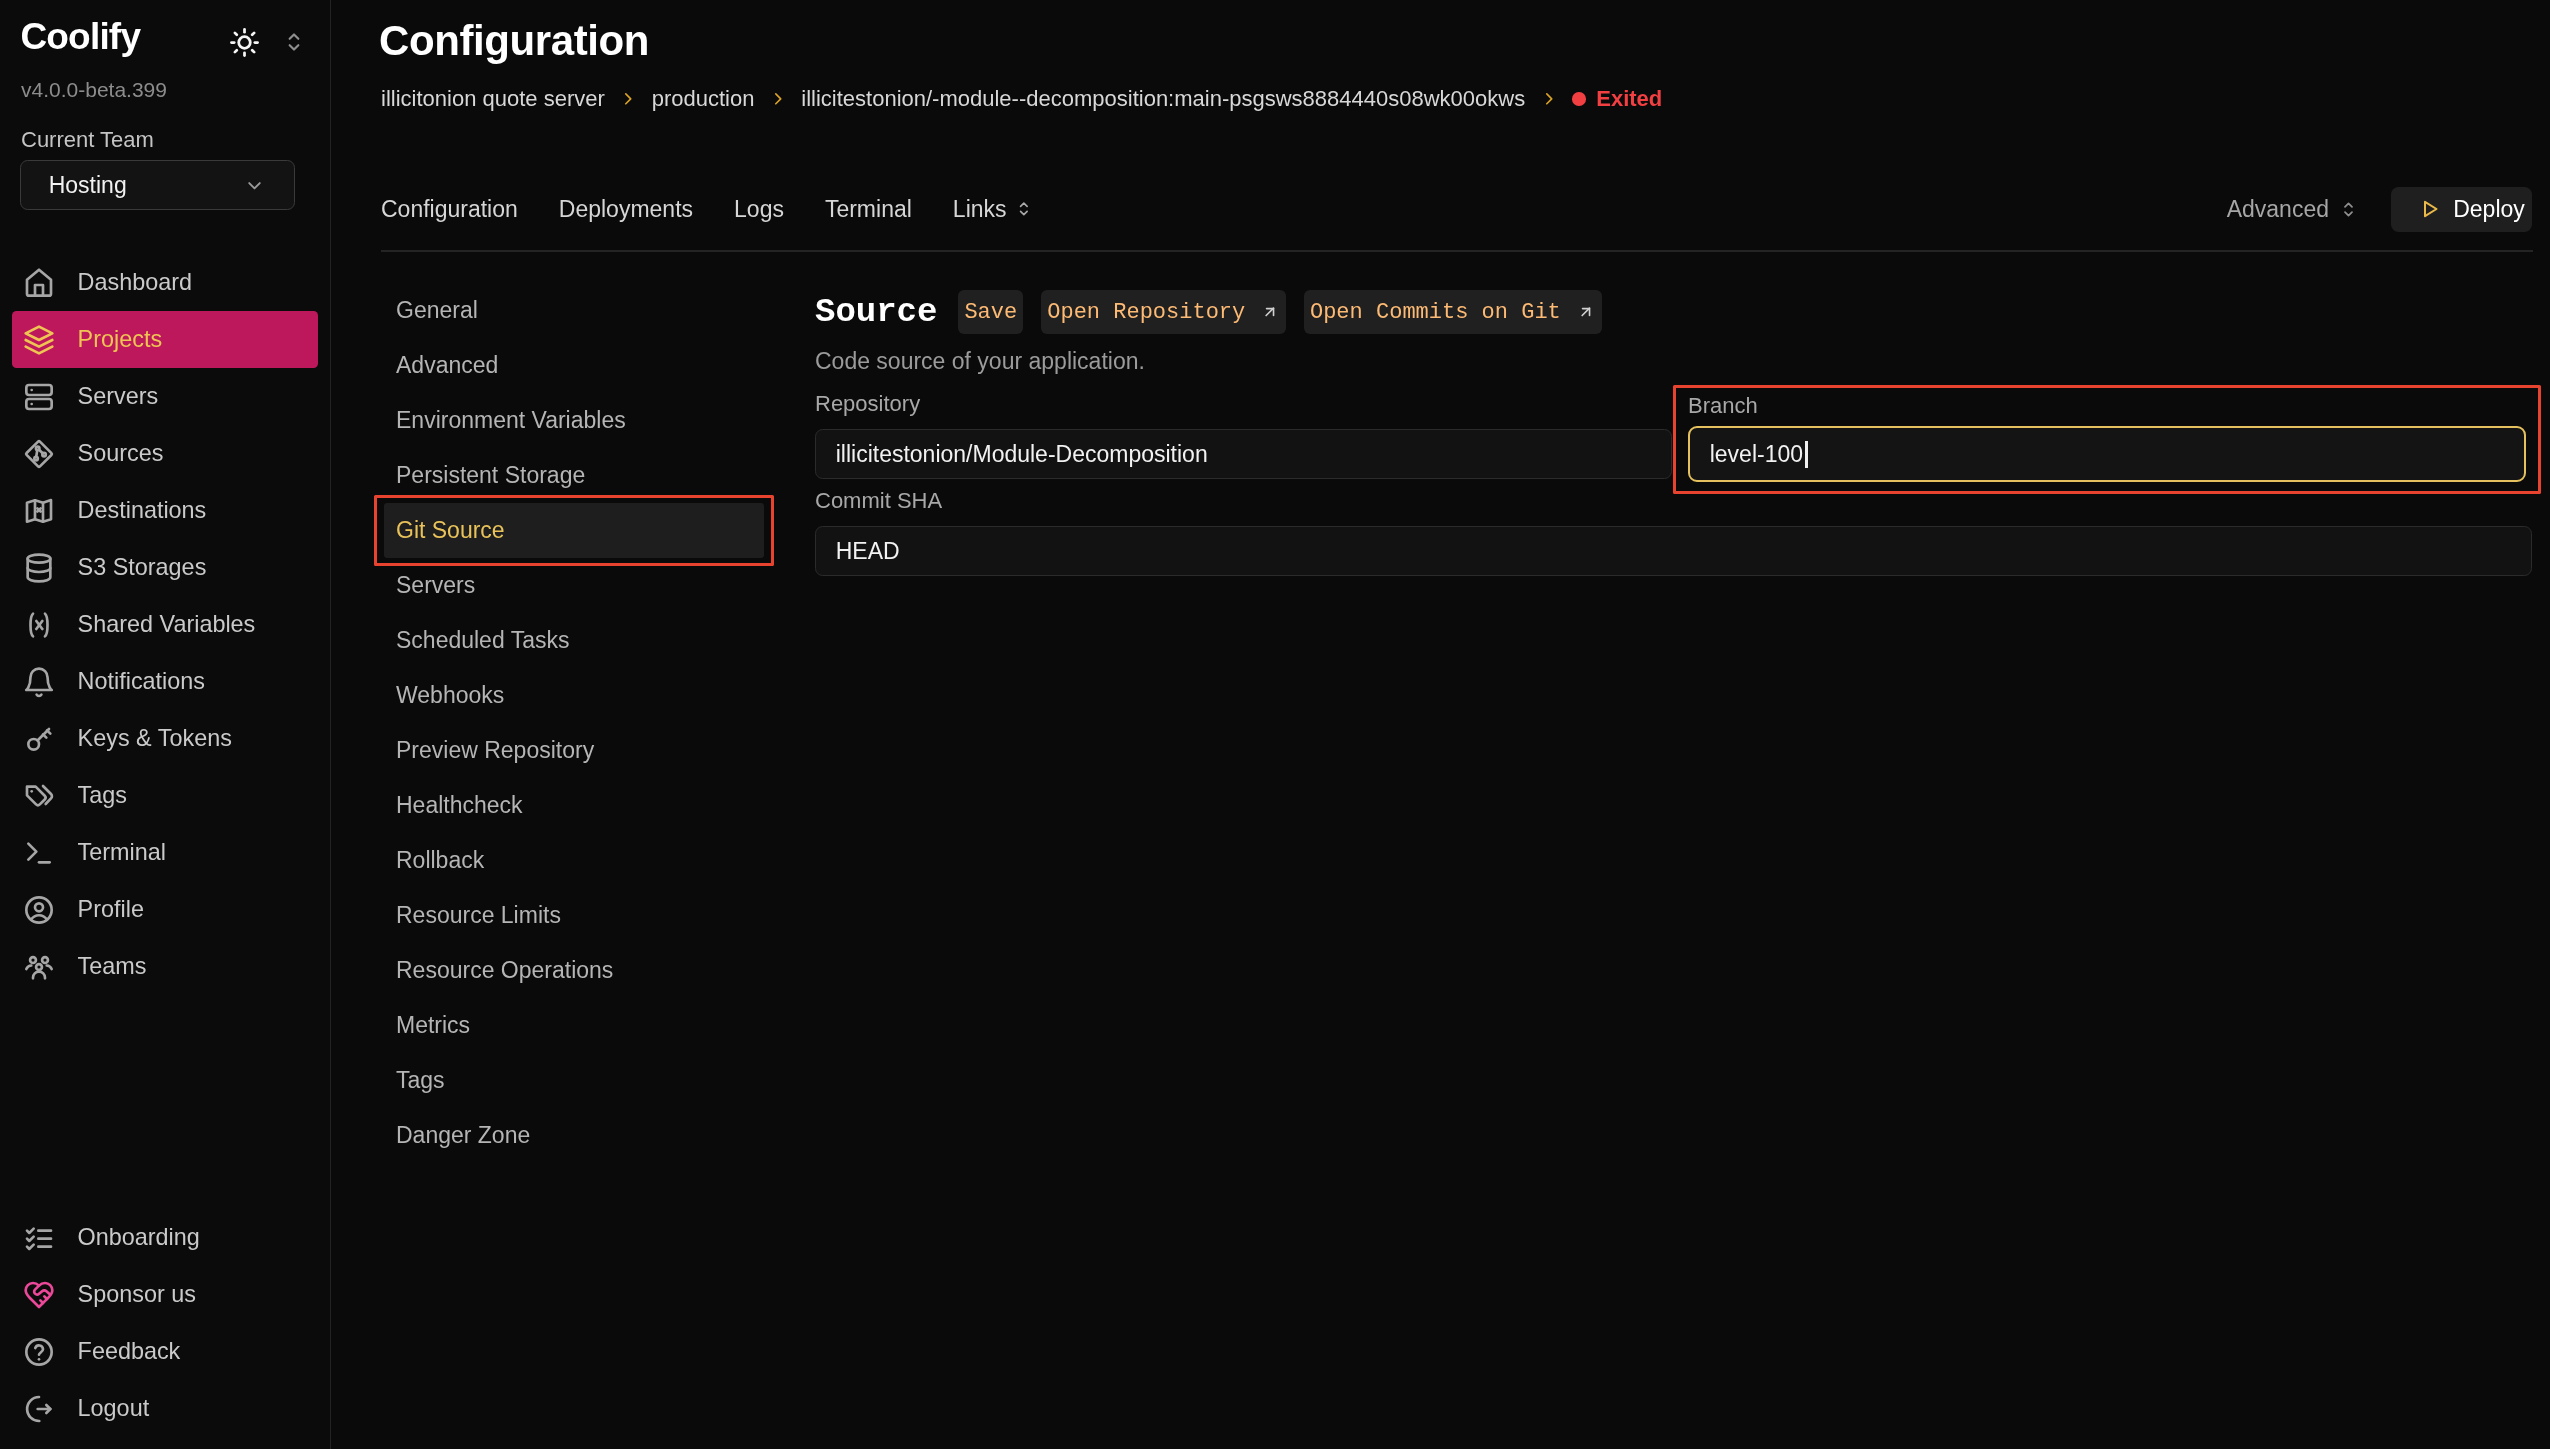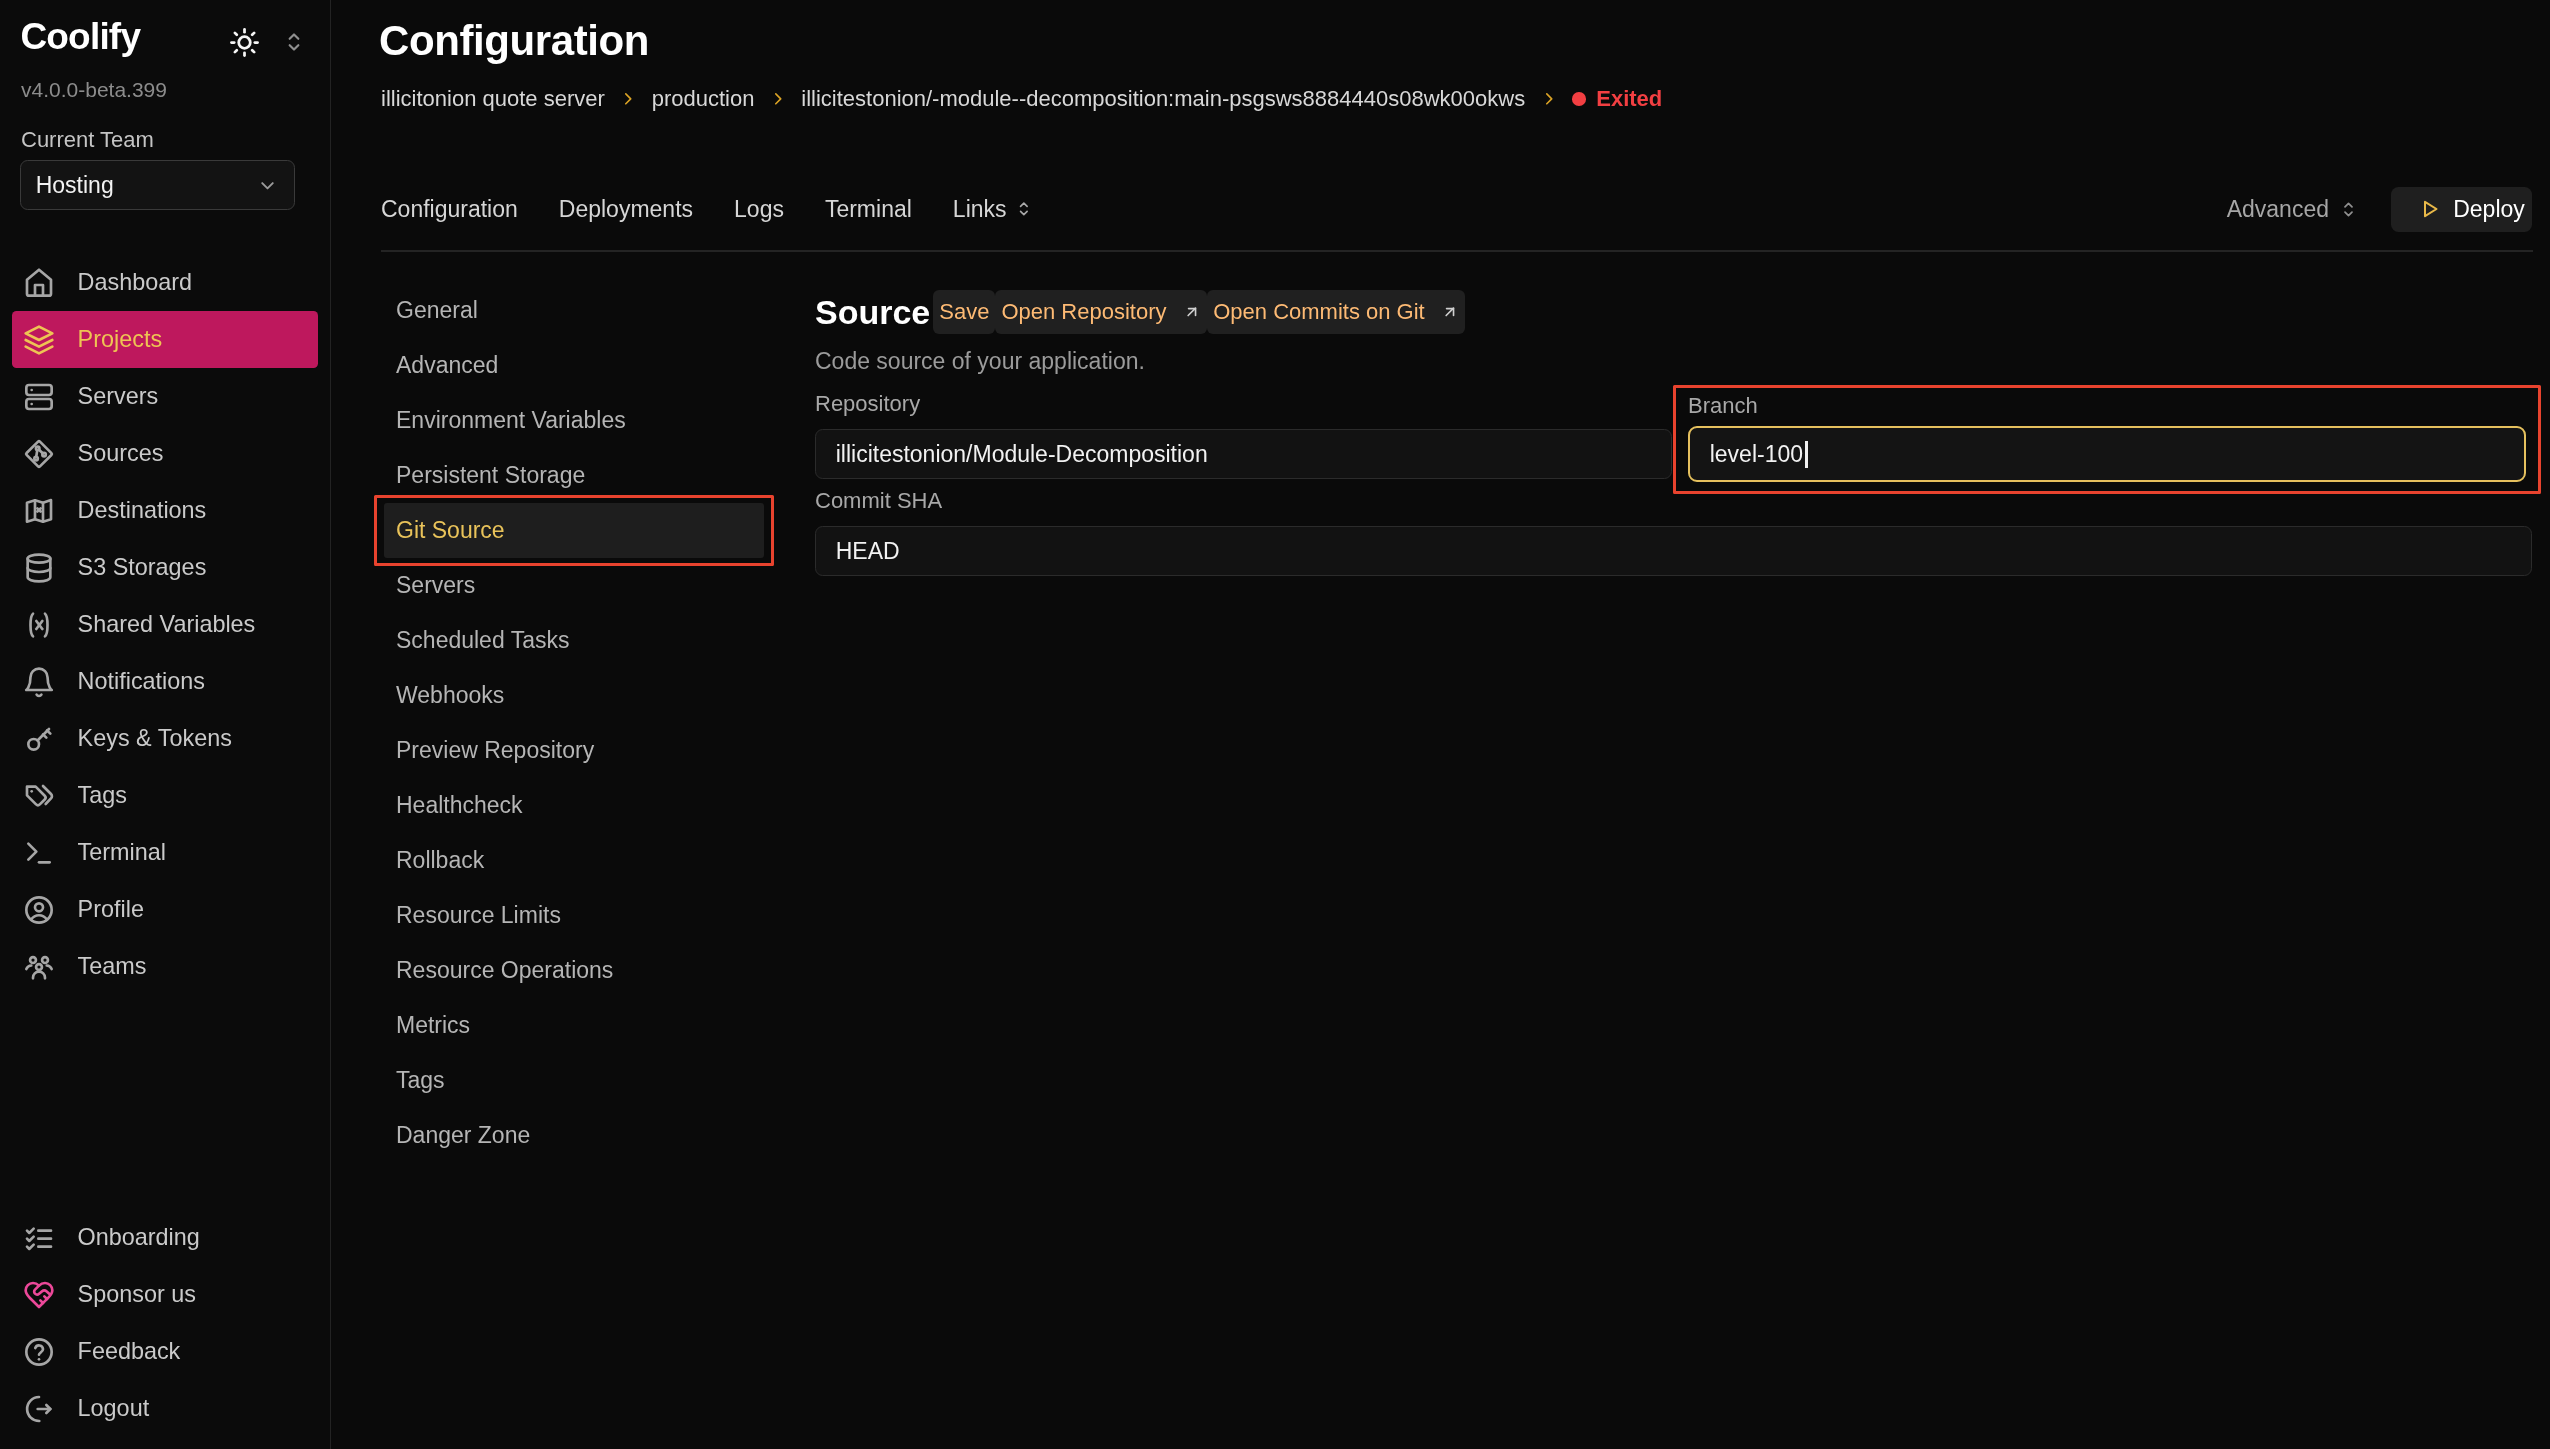--- a/index.html
+++ b/index.html
@@ -15,21 +15,21 @@
 
   
   .sidebar { position: absolute; left: 0; top: 0; bottom: 0; width: 331px; background: #0b0b0b; border-right: 1.5px solid #232323; }
   .brand-row { position: absolute; top: 18px; left: 20.4px; right: 23px; display: flex; align-items: flex-start; }
   .brand { font-size: 37px; font-weight: 700; color: #ffffff; letter-spacing: -0.8px; line-height: 1.05; }
   .brand-icons { margin-left: auto; display: flex; align-items: center; gap: 19.7px; padding-top: 7.6px; }
   .brand-icons .sun { color: #f5f5f5; }
   .brand-icons .sel { color: #8f8f8f; }
   .version { position: absolute; top: 68px; left: 21px; font-size: 21px; color: #8c8c8c; margin-top: 10px; }
   .team-label { position: absolute; top: 127px; left: 21px; font-size: 22px; color: #c4c4c4; }
-  .team-select { position: absolute; top: 160px; left: 19.7px; width: 275px; height: 50px; background: #131313; border: 1.5px solid #3a3a3a; border-radius: 7.6px; display: flex; align-items: center; padding: 0 15px; color: #f2f2f2; font-size: 23px; cursor: pointer; }
+  .team-select { position: absolute; top: 160px; left: 19.7px; width: 275px; height: 50px; background: #131313; border: 1.5px solid #3a3a3a; border-radius: 7.6px; display: flex; align-items: center; padding: 0 28px; color: #f2f2f2; font-size: 23px; cursor: pointer; }
   .team-select .icon { margin-left: auto; color: #9a9a9a; }
 
   .nav { position: absolute; top: 254px; left: 0; right: 0; display: flex; flex-direction: column; }
   .nav-footer { position: absolute; bottom: 12px; left: 0; right: 0; display: flex; flex-direction: column; }
   .nav-item { height: 57px; margin: 0 12px; padding: 0 10.6px; display: flex; align-items: center; gap: 23px; border-radius: 4.5px; color: #cacaca; font-size: 23.4px; cursor: pointer; }
   .nav-item .icon { color: #a6a6a6; }
   .nav-item.active { background: #be185d; color: #eec453; }
   .nav-item.active .icon { color: #eec453; }
   .nav-item .icon[data-name="heart-handshake-icon"] { color: #ec4899; }
 
@@ -52,21 +52,21 @@
   .deploy-btn { width: 141px; height: 45px; background: #1f1f1f; border-radius: 7.6px; display: flex; align-items: center; justify-content: center; gap: 11px; color: #ffffff; font-size: 23px; cursor: pointer; padding-left: 20px; }
   .deploy-btn .icon { color: #e9b949; }
   .tabs-divider { position: absolute; left: 50px; right: 16.6px; top: 250px; height: 1.5px; background: #242424; }
 
   .subnav { position: absolute; left: 53px; top: 283px; width: 380px; display: flex; flex-direction: column; }
   .subnav-item { height: 55px; display: flex; align-items: center; padding: 0 12px; font-size: 23px; color: #b5b5b5; border-radius: 3px; cursor: pointer; position: relative; white-space: nowrap; }
   .subnav-item.active { background: #1e1e1e; color: #e9c35a; }
   .annotation-box { position: absolute; inset: -7.6px -9.8px; border: 3.8px solid #e8432e; border-radius: 1.5px; pointer-events: none; }
 
   .form { position: absolute; left: 484px; top: 290px; right: 18px; height: 318px; }
-  .source-row { display: flex; align-items: center; height: 44px; }
+  .source-row { display: flex; align-items: center; gap: 18px; height: 44px; font-family: Liberation Mono, monospace; }
   .source-heading { font-size: 34px; font-weight: 700; color: #ffffff; margin-right: 3px; }
   .btn { height: 44px; background: #202020; border-radius: 6px; display: inline-flex; align-items: center; padding: 0 6px; gap: 15px; color: #fdba74; font-size: 22px; cursor: pointer; white-space: nowrap; }
   .btn .icon { color: #cfcfcf; }
   .source-desc { margin-top: 13.6px; font-size: 23px; color: #9b9b9b; }
 
   .field-label { font-size: 22px; color: #a8a8a8; }
   .input { margin-top: 12px; height: 50px; background: #121212; border: 1.5px solid #2b2b2b; border-radius: 7.6px; display: flex; align-items: center; padding: 0 19.7px; font-size: 23px; color: #f2f2f2; cursor: text; }
   .repo-group { position: absolute; left: 0; top: 101px; width: 857px; }
   .branch-wrap { position: absolute; left: 858px; width: 868px; top: 95px; height: 109px; border: 3.8px solid #e8432e; border-radius: 1.5px; padding: 4.5px 12px 0; }
   .branch-wrap .input { margin-top: 7.6px; height: 56px; border: 2.3px solid #e5c05e; border-radius: 9px; background: #141414; }

